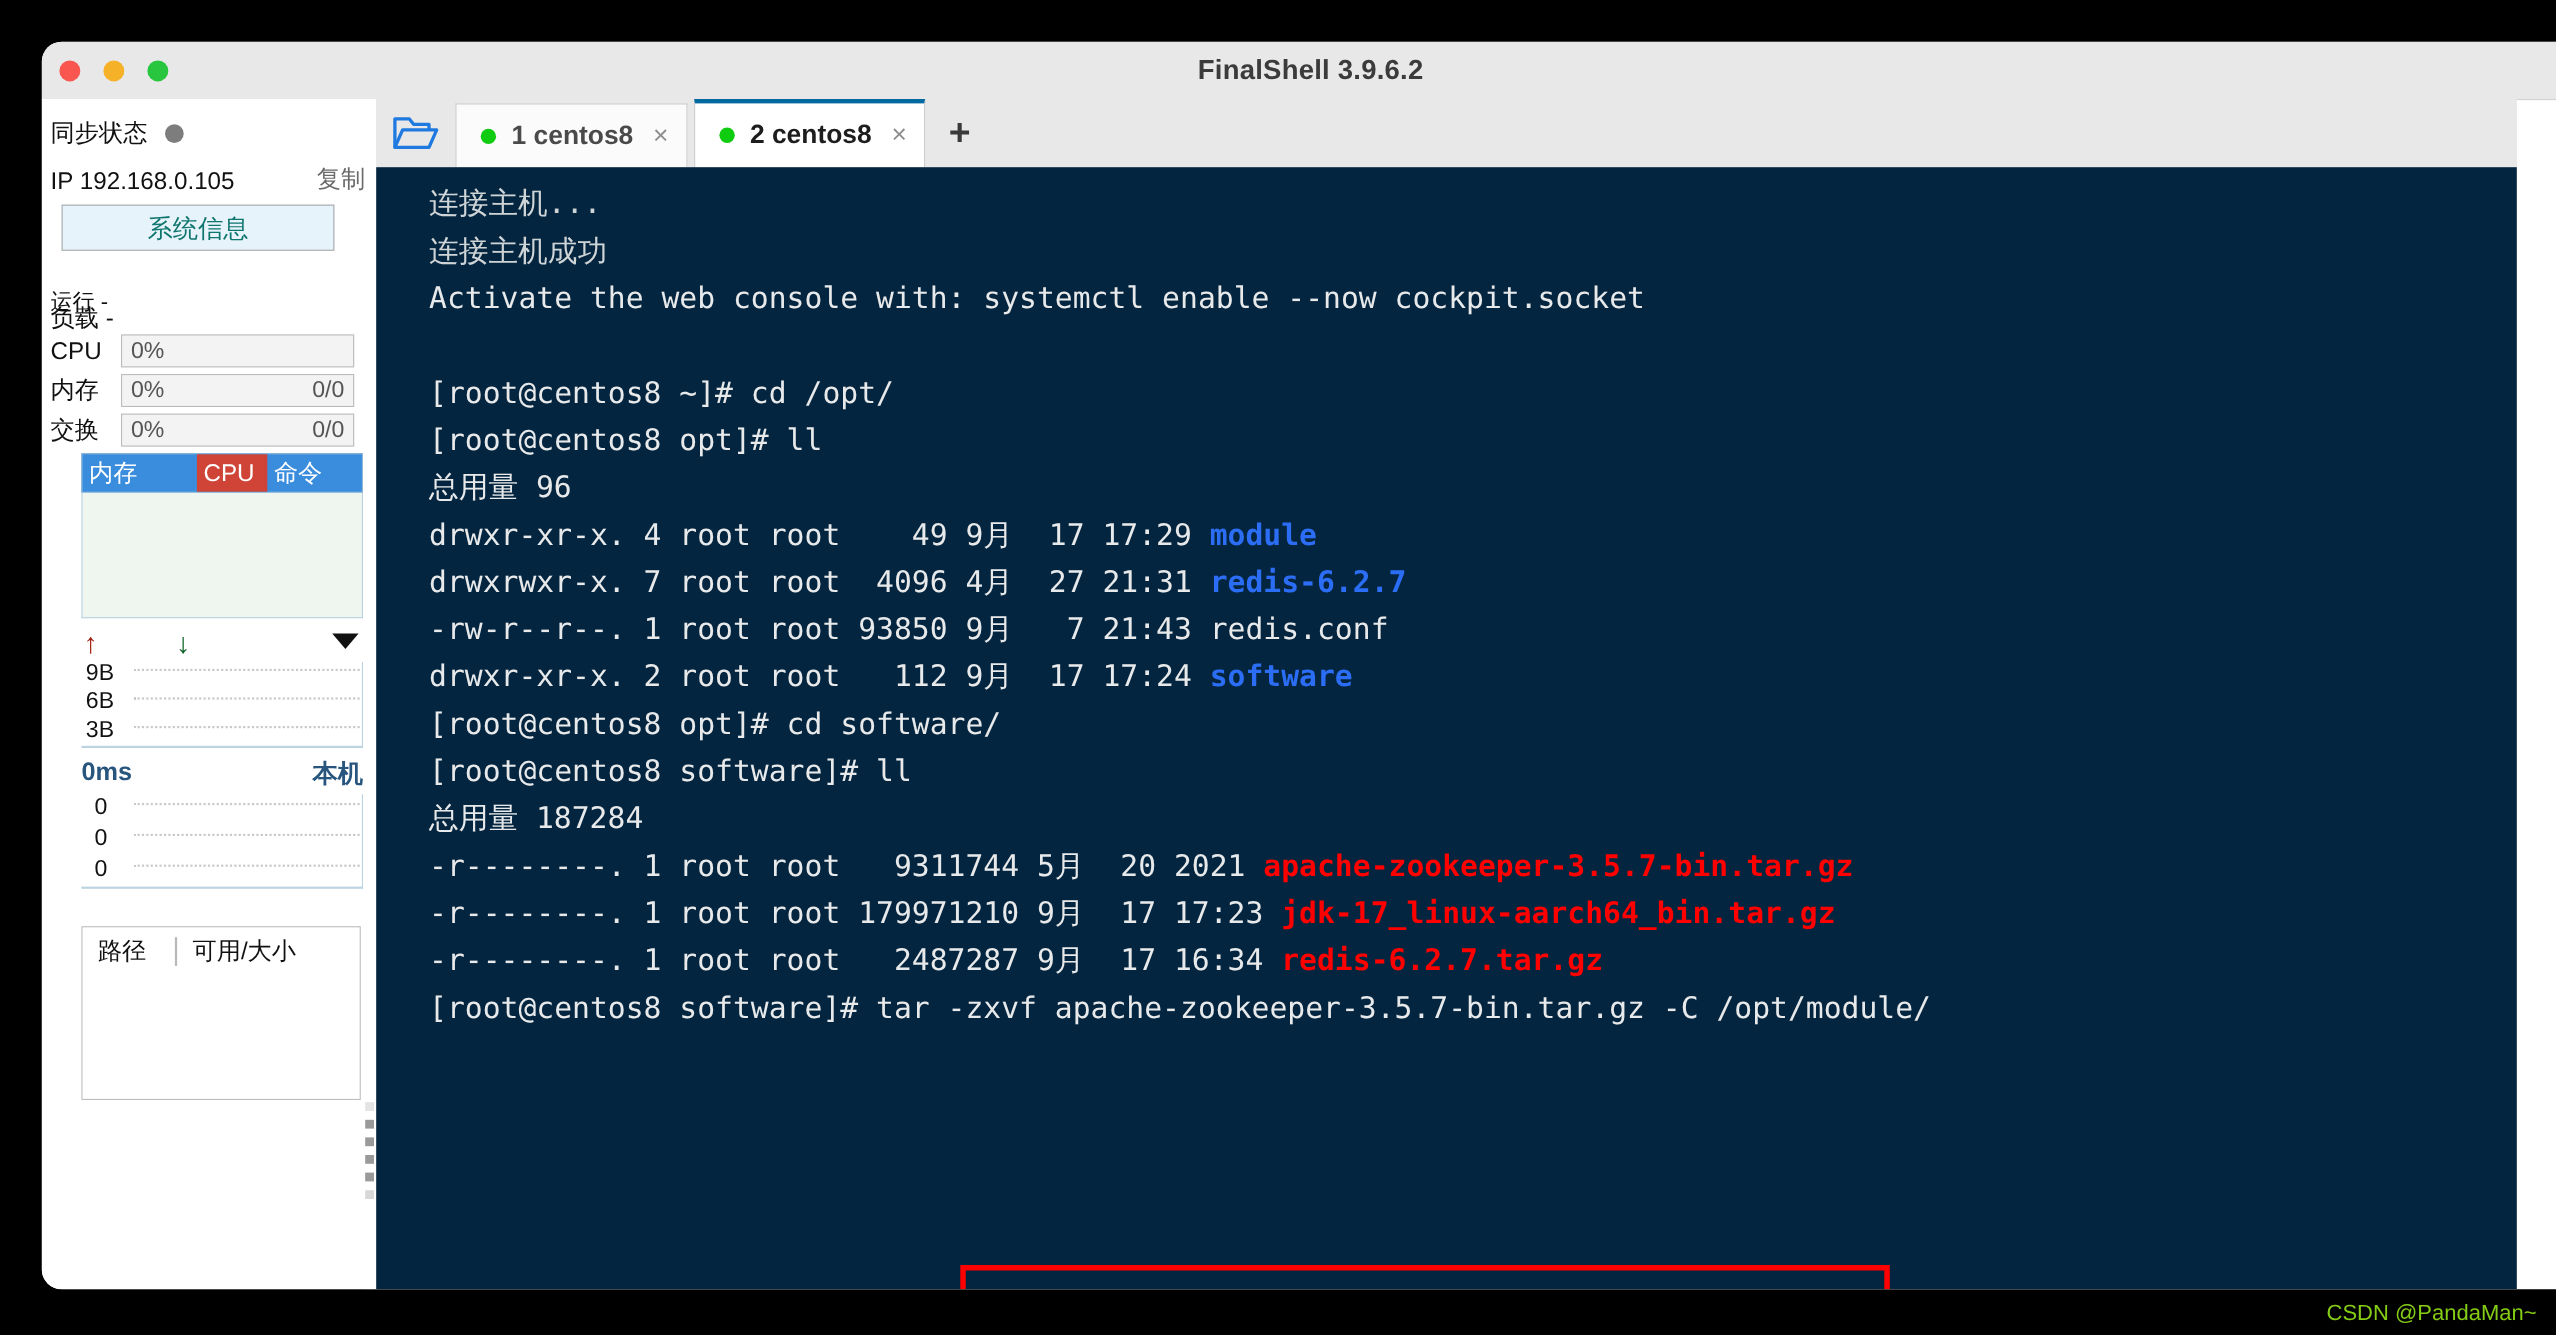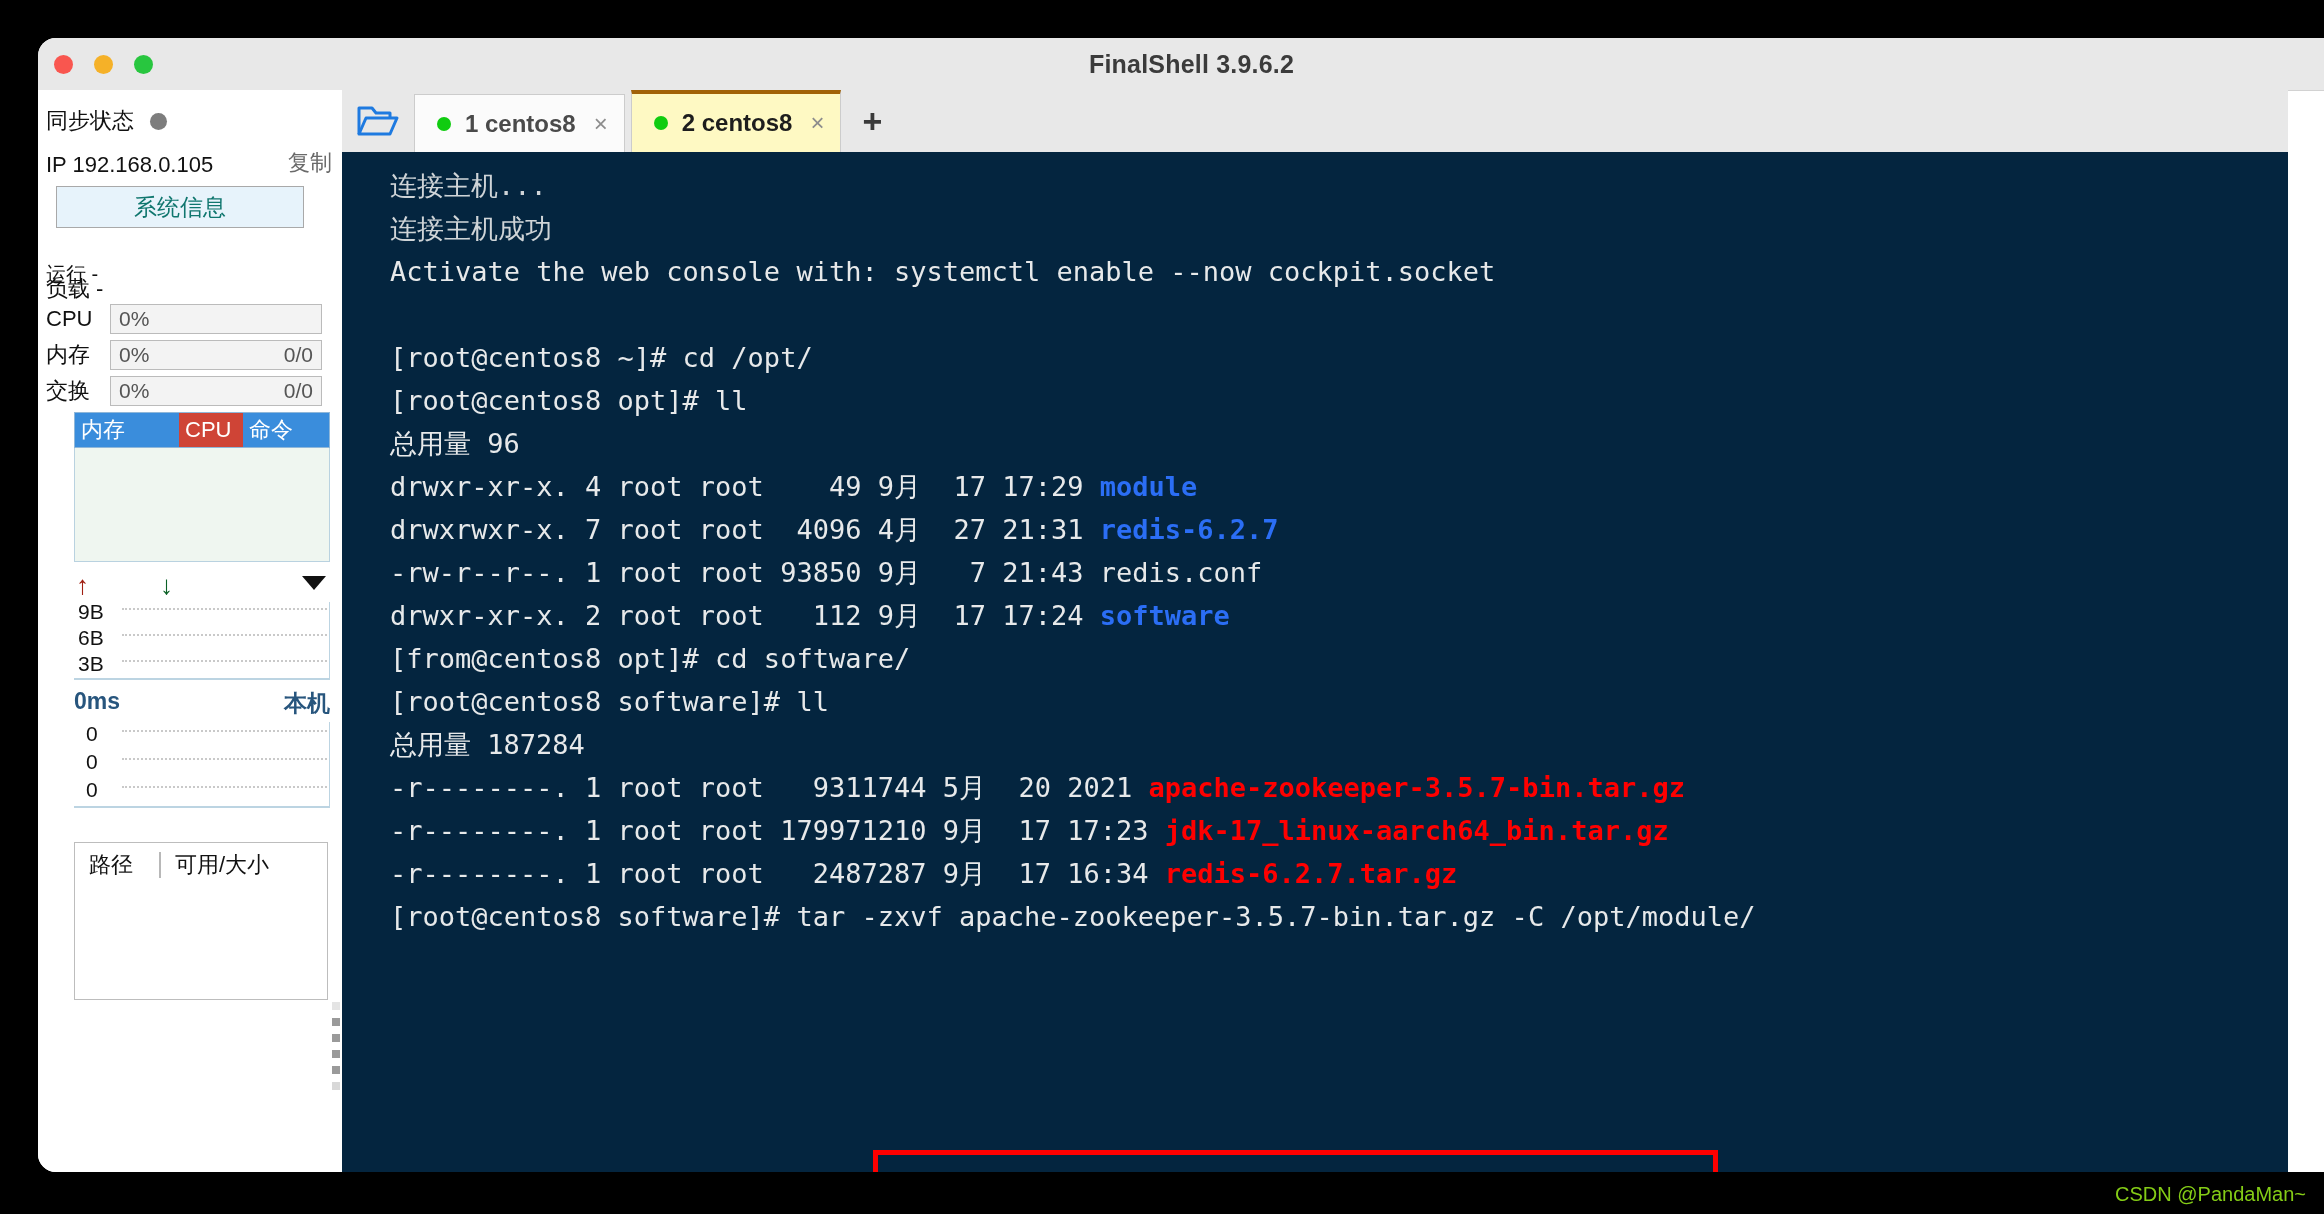--- a/index.html
+++ b/index.html
@@ -260,22 +260,22 @@
     display: flex; align-items: center;
     padding: 0 16px 0 22px;
     gap: 14px;
     background: #fbfbfb;
     border: 1px solid #cccccc;
     border-bottom: none;
     box-sizing: border-box;
     cursor: pointer;
   }
   .tab.active {
-    background: #fef9c3;
-    border-top: 4px solid #a16207;
+    background: #ffffff;
+    border-top: 4px solid #0369a1;
     height: 62px;
   }
   .tab-dot {
     width: 14px; height: 14px; border-radius: 50%;
     background: #10cc10;
     flex: none;
   }
   .tab-label {
     font-size: 24px;
     color: #4a4a4a;
@@ -478,21 +478,21 @@
           <div class="tline"><span class="dim">连接主机成功</span></div>
           <div class="tline"><span>Activate the web console with: systemctl enable --now cockpit.socket</span></div>
           <div class="tline"><span> </span></div>
           <div class="tline"><span>[root@centos8 ~]# cd /opt/</span></div>
           <div class="tline"><span>[root@centos8 opt]# ll</span></div>
           <div class="tline"><span>总用量 96</span></div>
           <div class="tline"><span>drwxr-xr-x. 4 root root    49 9月  17 17:29 </span><span class="blue">module</span></div>
           <div class="tline"><span>drwxrwxr-x. 7 root root  4096 4月  27 21:31 </span><span class="blue">redis-6.2.7</span></div>
           <div class="tline"><span>-rw-r--r--. 1 root root 93850 9月   7 21:43 redis.conf</span></div>
           <div class="tline"><span>drwxr-xr-x. 2 root root   112 9月  17 17:24 </span><span class="blue">software</span></div>
-          <div class="tline"><span>[from@centos8 opt]# cd software/</span></div>
+          <div class="tline"><span>[root@centos8 opt]# cd software/</span></div>
           <div class="tline"><span>[root@centos8 software]# ll</span></div>
           <div class="tline"><span>总用量 187284</span></div>
           <div class="tline"><span>-r--------. 1 root root   9311744 5月  20 2021 </span><span class="red">apache-zookeeper-3.5.7-bin.tar.gz</span></div>
           <div class="tline"><span>-r--------. 1 root root 179971210 9月  17 17:23 </span><span class="red">jdk-17_linux-aarch64_bin.tar.gz</span></div>
           <div class="tline"><span>-r--------. 1 root root   2487287 9月  17 16:34 </span><span class="red">redis-6.2.7.tar.gz</span></div>
           <div class="tline"><span>[root@centos8 software]# tar -zxvf apache-zookeeper-3.5.7-bin.tar.gz -C /opt/module/</span></div>
         </div>
       <div id="cmd-highlight"></div>
     </div>
 

